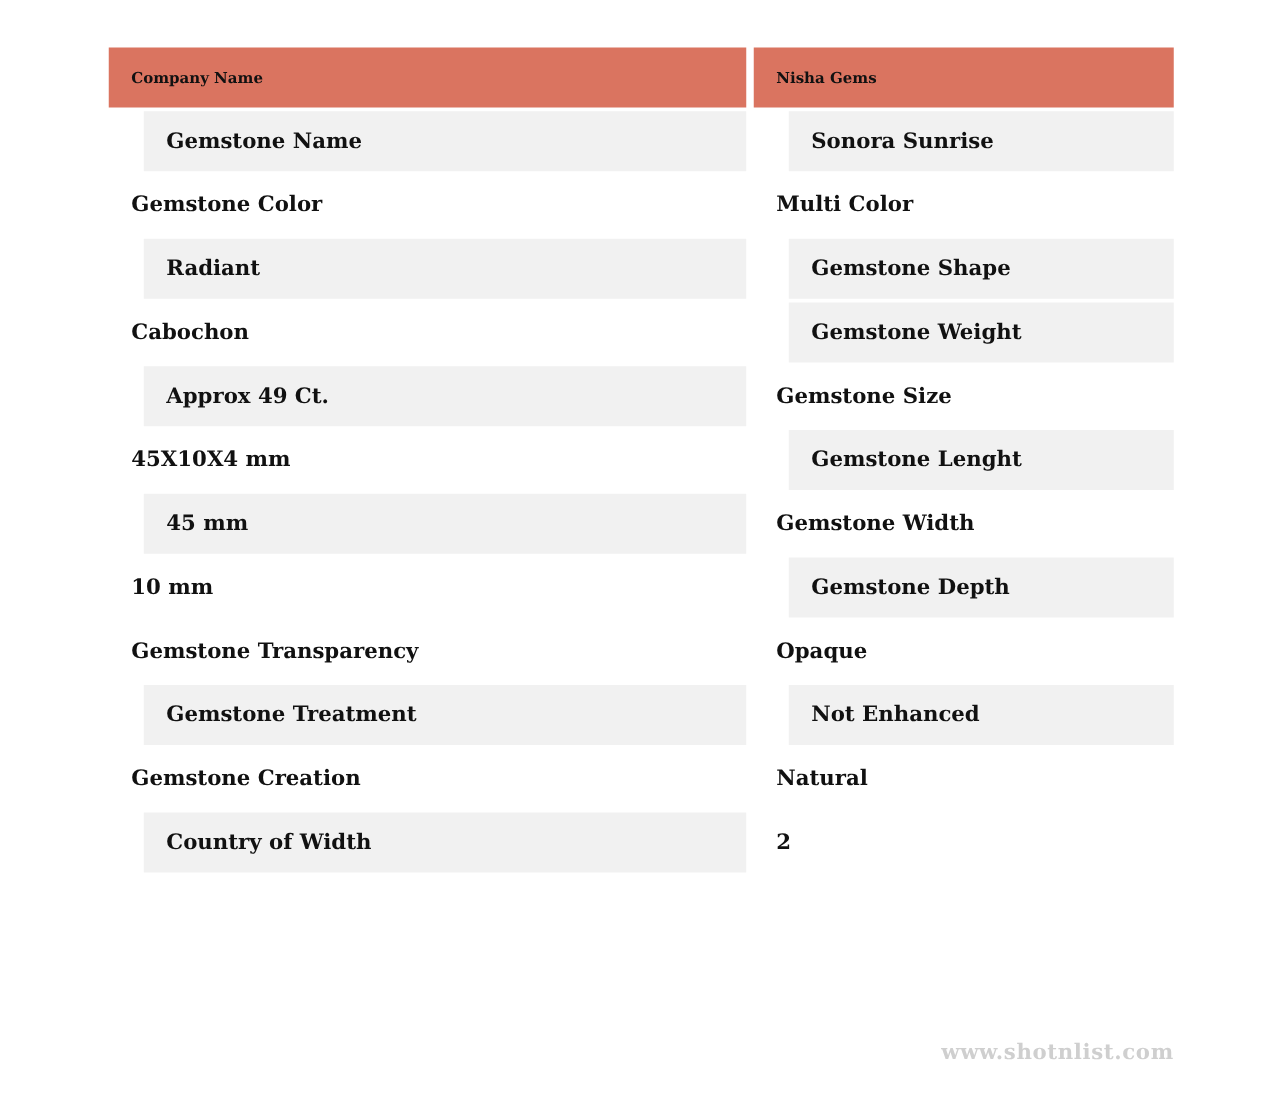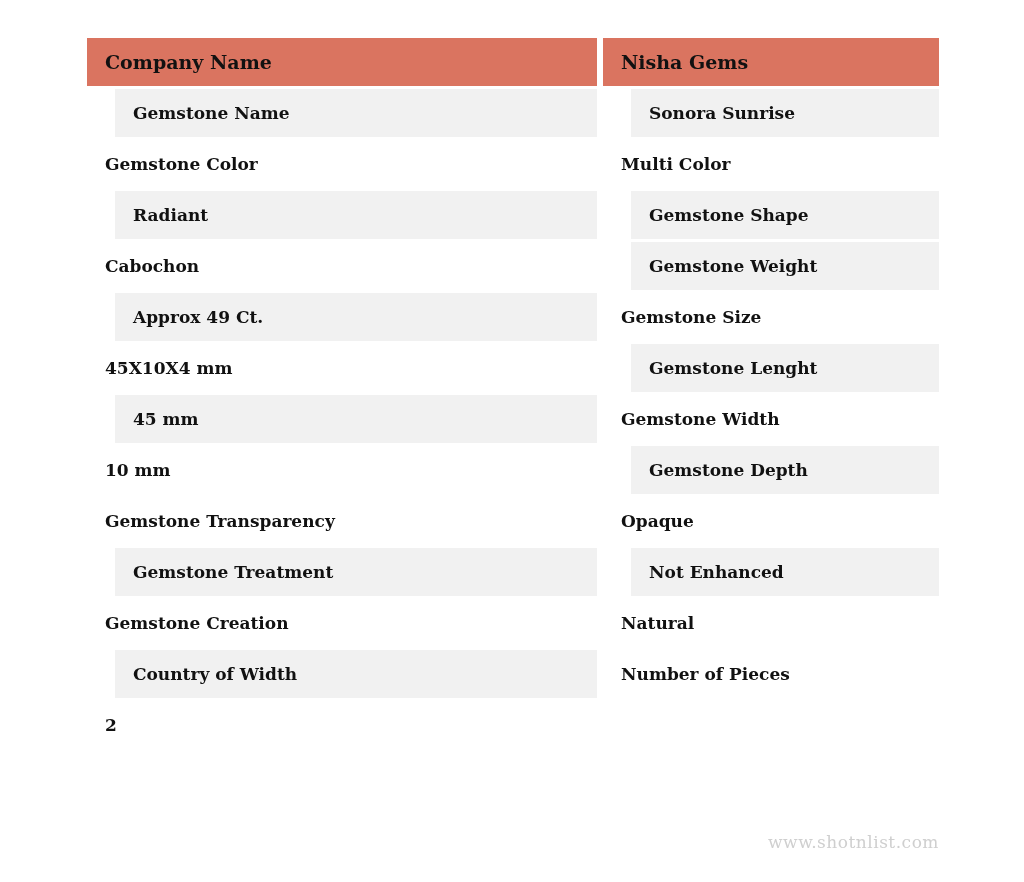--- a/index.html
+++ b/index.html
@@ -28,31 +28,31 @@
     display: flex;
     align-items: center;
     padding-left: 18px;
     font-weight: bold;
     font-size: 17px;
     color: var(--text-color, #111111);
     background: var(--row-bg, #ffffff);
   }
   .cell.header {
     background: var(--header-bg, #da7460);
-    font-size: 19px;
+    font-size: 12px;
   }
   .cell.alt {
     background: var(--row-alt-bg, #f1f1f1);
     margin-left: 28px;
   }
   .watermark {
     position: absolute;
     top: 832px;
     right: 85px;
-    font-weight: normal;
+    font-weight: bold;
     font-size: 17px;
     letter-spacing: 0.5px;
     color: var(--watermark-color, #cfcfcf);
   }
 </style>
 </head>
 <body>
 
 <div class="page">
 
@@ -140,22 +140,19 @@
       </div>
       <div class="cell">
         <span>Natural</span>
       </div>
 
       <div class="cell alt">
         <span>Country of Width</span>
       </div>
 
       <div class="cell">
-        <span>Number of Pieces</span>
-      </div>
-      <div class="cell">
         <span>2</span>
       </div>
     </div>
 
   <div class="watermark">www.shotnlist.com</div>
 
 </div>
 
 </body></html>

